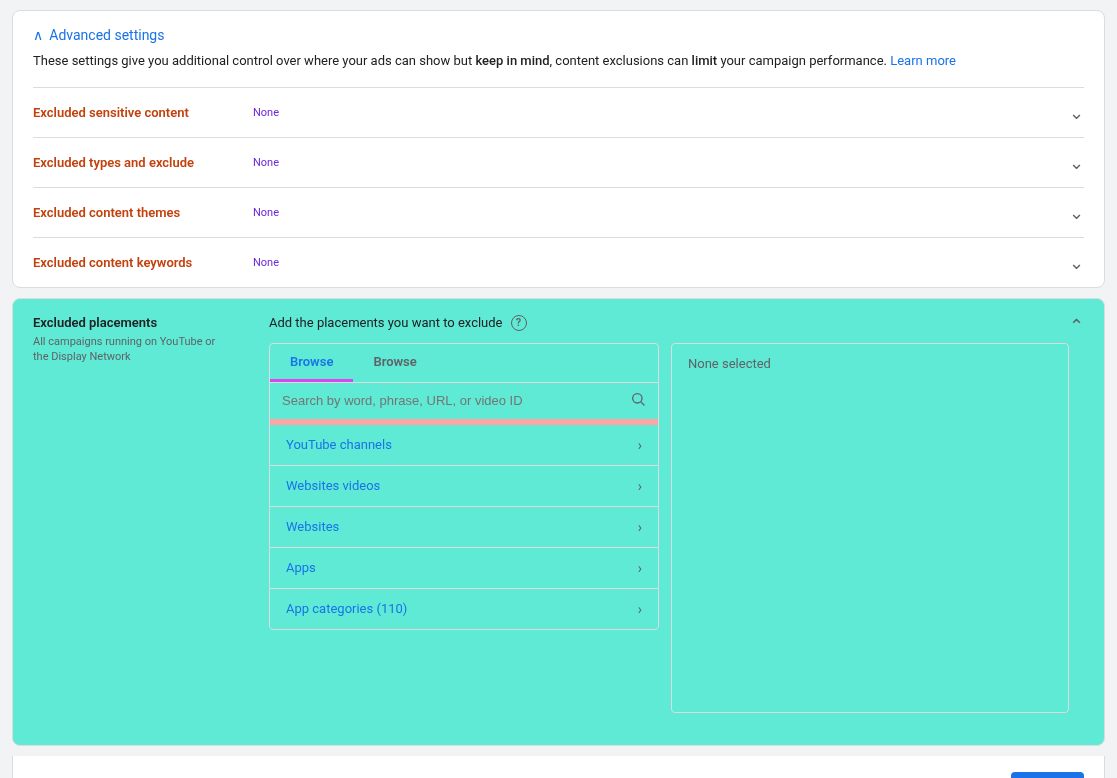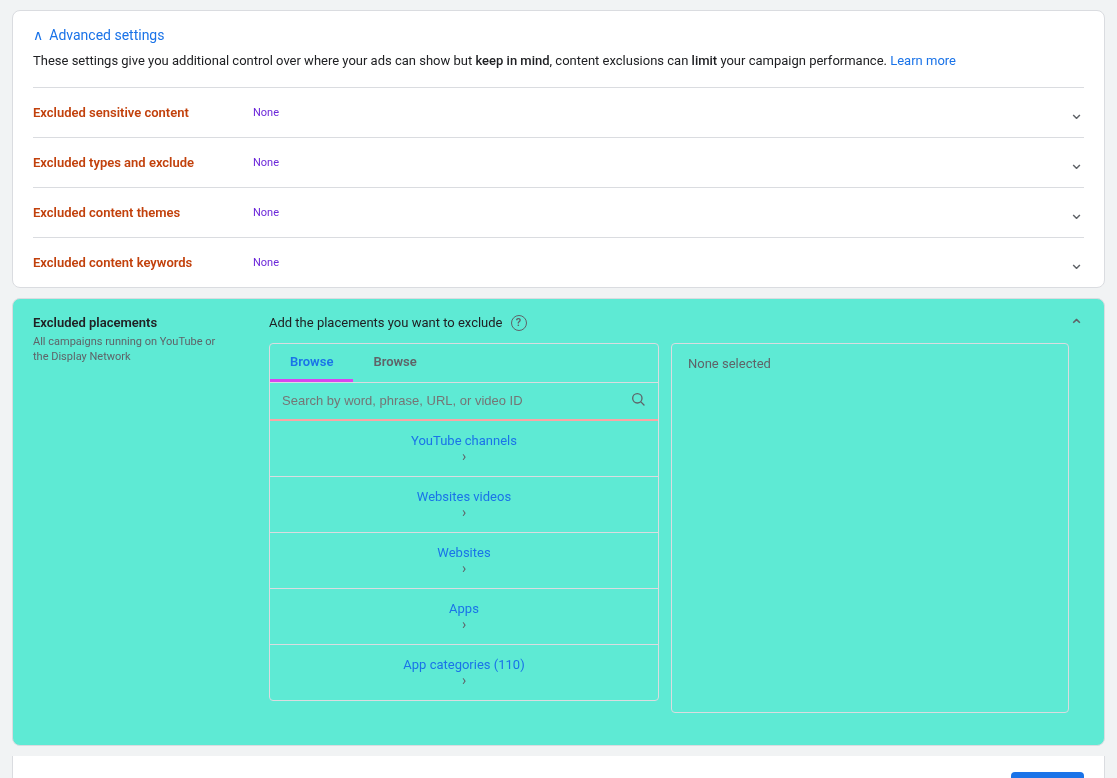--- a/index.html
+++ b/index.html
@@ -167,21 +167,21 @@
       border-bottom: 3px solid transparent;
     }
     .tab.active {
       color: #1a73e8;
       border-bottom: 3px solid #d946ef;
     }
     .search-row {
       display: flex;
       align-items: center;
       padding: 8px 12px;
-      border-bottom: 2px solid #fca5a5;
+      border-bottom: 6px solid #fca5a5;
       gap: 8px;
     }
     .search-input {
       border: none;
       outline: none;
       font-size: 13px;
       color: #5f6368;
       flex: 1;
       background: transparent;
     }
@@ -192,21 +192,20 @@
     .placement-list {
       list-style: none;
     }
     .placement-item {
       display: flex;
       align-items: center;
       justify-content: space-between;
       padding: 12px 16px;
       border-bottom: 1px solid #dadce0;
       cursor: pointer;
-      flex-direction: column;
     }
     .placement-item:last-child {
       border-bottom: none;
     }
     .placement-item-label {
       font-size: 13px;
       color: #1a73e8;
     }
     .placement-item-chevron {
       color: #5f6368;

